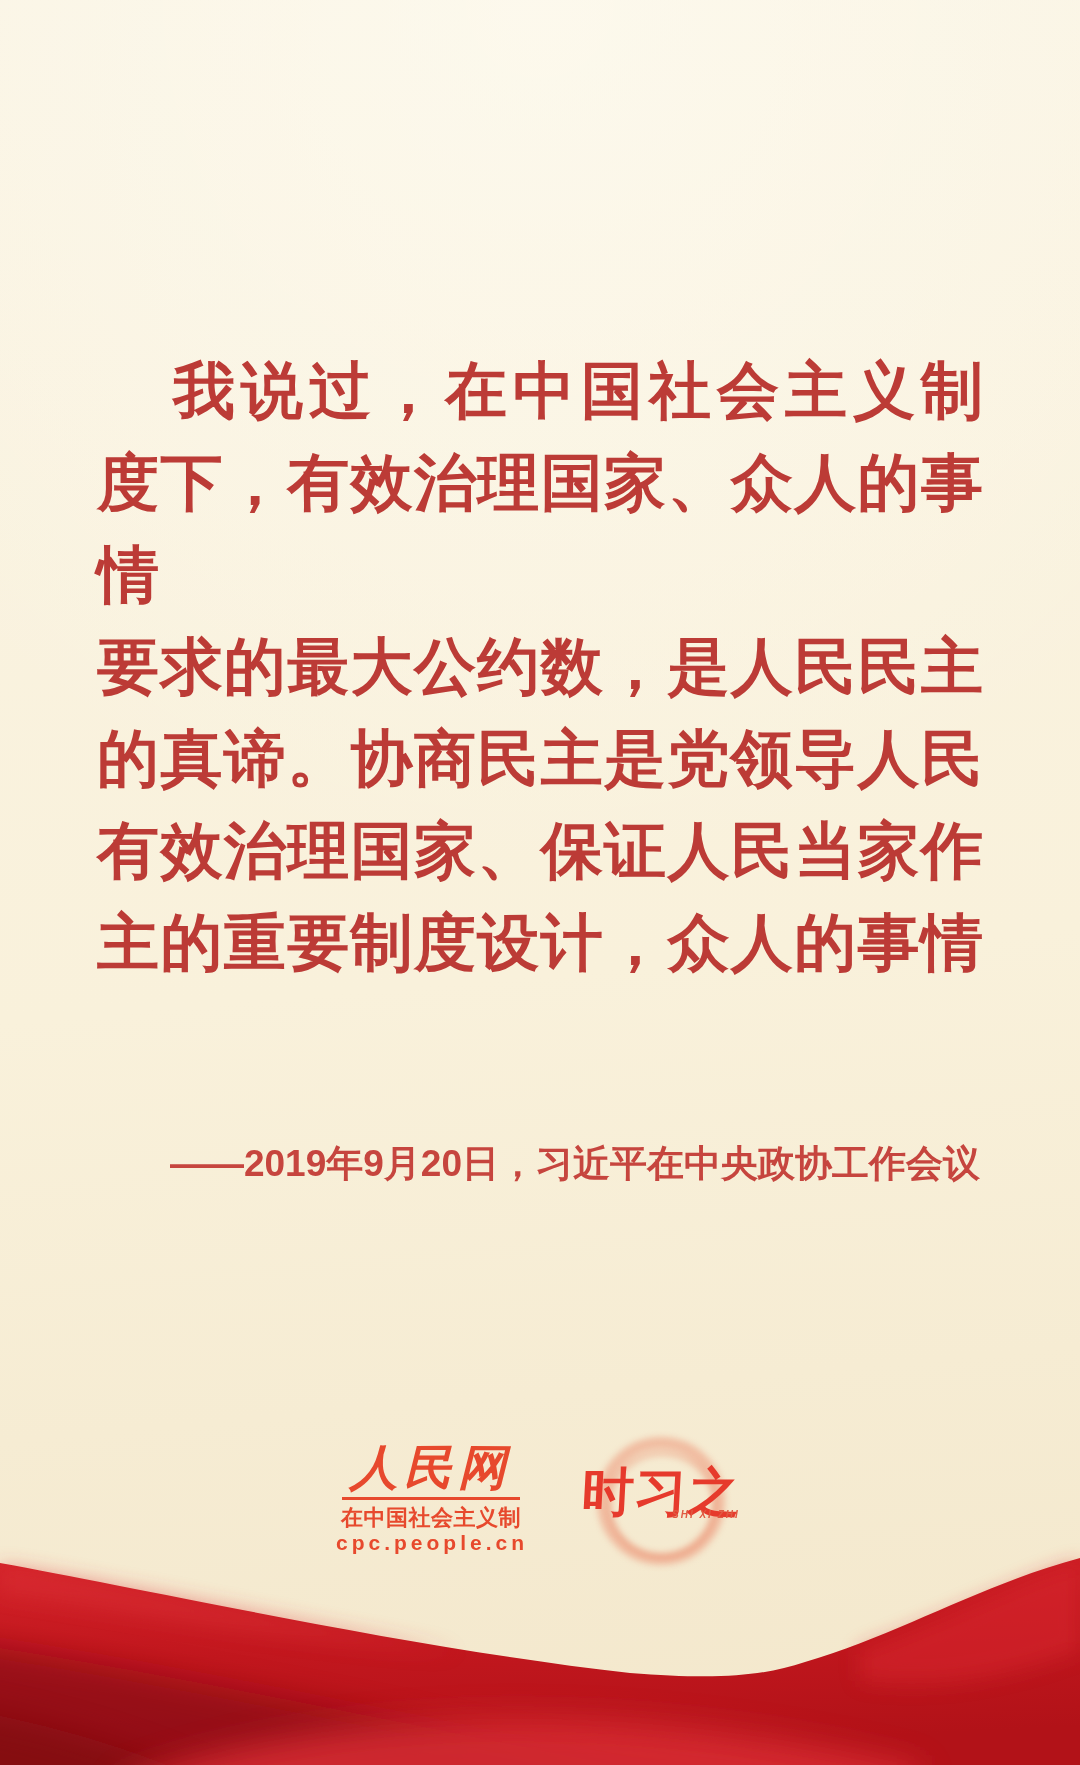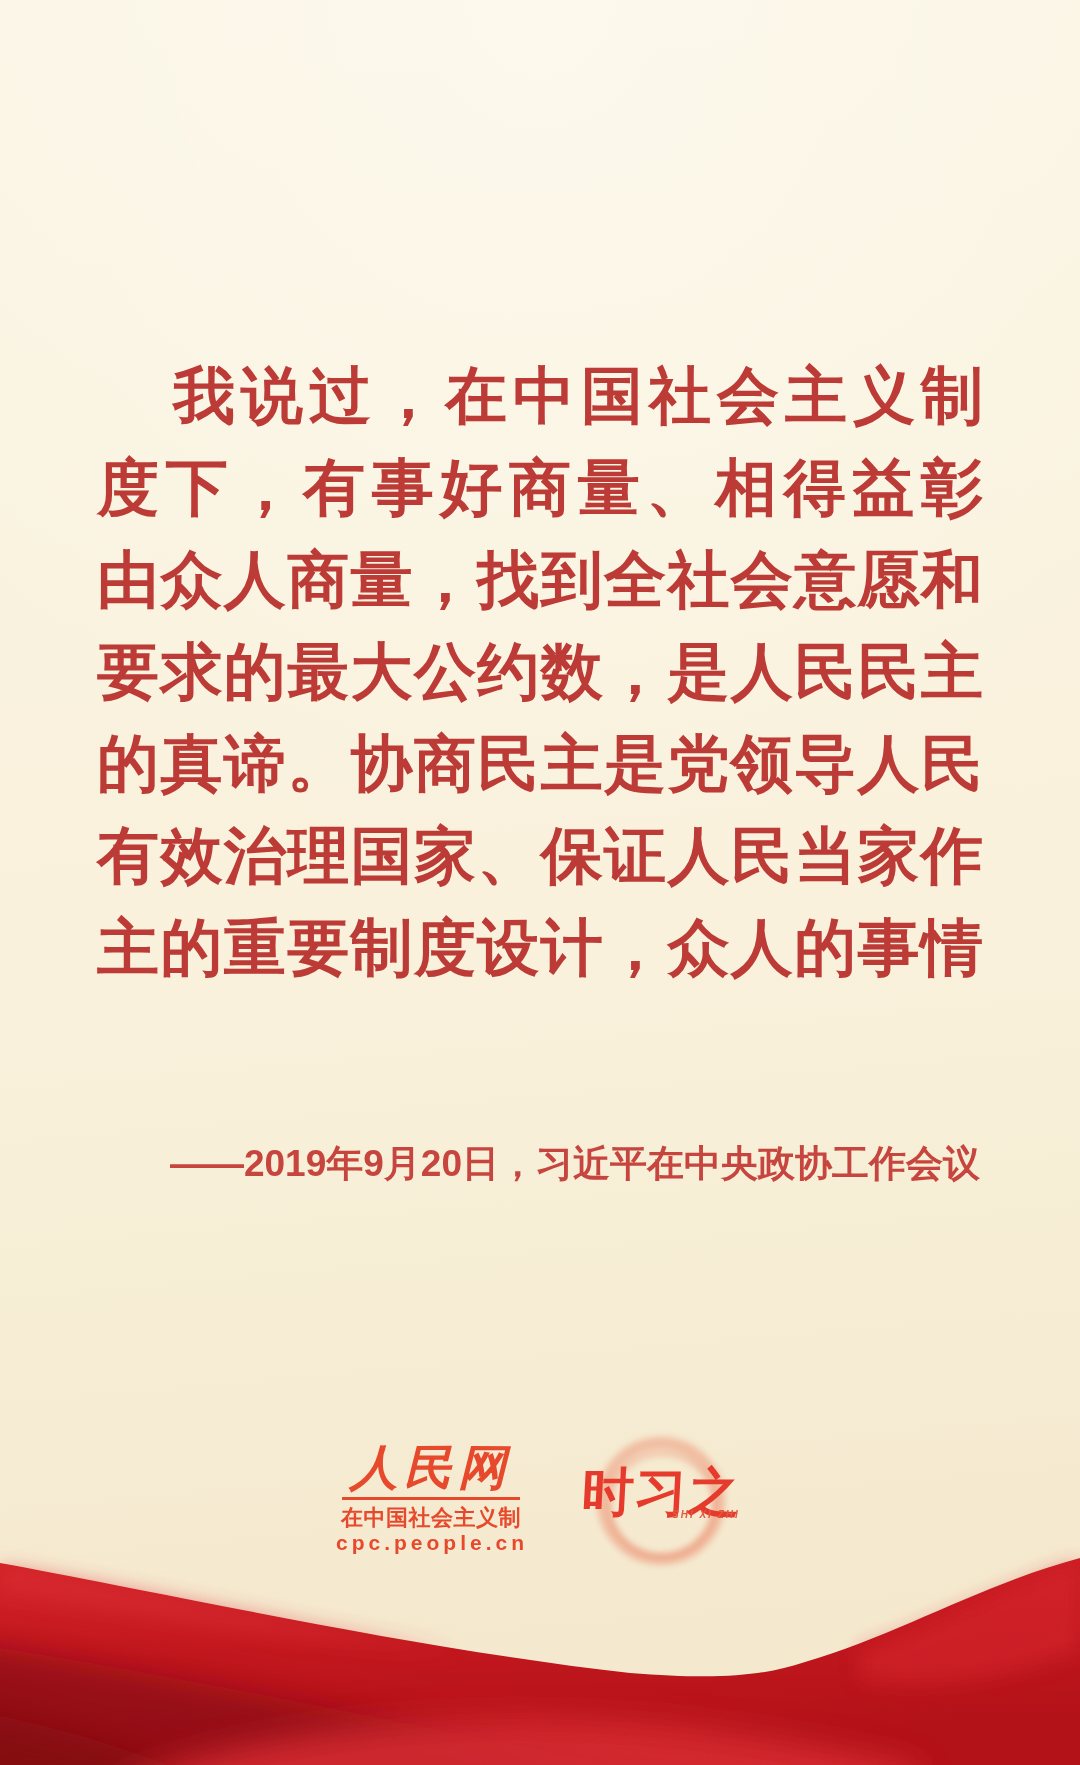--- a/index.html
+++ b/index.html
@@ -10,21 +10,21 @@
     background:
       radial-gradient(140% 90% at 50% 0%, rgba(255,253,244,0.55) 0%, rgba(255,253,244,0) 55%),
       linear-gradient(175deg, #FAF4E4 0%, #F9F1DB 55%, #F3E7CB 100%);
     font-family: "Liberation Sans", "DejaVu Sans", sans-serif;
   }
 
   
   .quote {
     position: absolute;
     left: 97px; width: 886px; top: 350px;
-    font-family: Liberation Sans, sans-serif;
+    font-family: Liberation Mono, monospace;
     font-weight: 700;
     font-size: 62px;
     line-height: 92px;
     color: #BC3B36;
   }
   .quote .line { text-align: justify; text-align-last: justify; }
   .quote .line.first { text-indent: 76px; }
   .quote .line.last  { text-align-last: left; }
 
   
@@ -99,22 +99,21 @@
   }
   .ribbon svg { display: block; width: 1080px; height: 235px; }
 </style>
 </head>
 <body>
 
 <div class="poster">
 
   <main class="quote">
     <div class="line first">我说过，在中国社会主义制</div>
-    <div class="line">度下，有事好商量、相得益彰</div>
-    <div class="line">由众人商量，找到全社会意愿和</div>
+    <div class="line">度下，有效治理国家、众人的事情</div>
     <div class="line">要求的最大公约数，是人民民主</div>
     <div class="line">的真谛。协商民主是党领导人民</div>
     <div class="line">有效治理国家、保证人民当家作</div>
     <div class="line">主的重要制度设计，众人的事情</div>
   </main>
 
   <div class="attribution">
     <div>——2019年9月20日，习近平在中央政协工作会议</div>
   </div>
 

